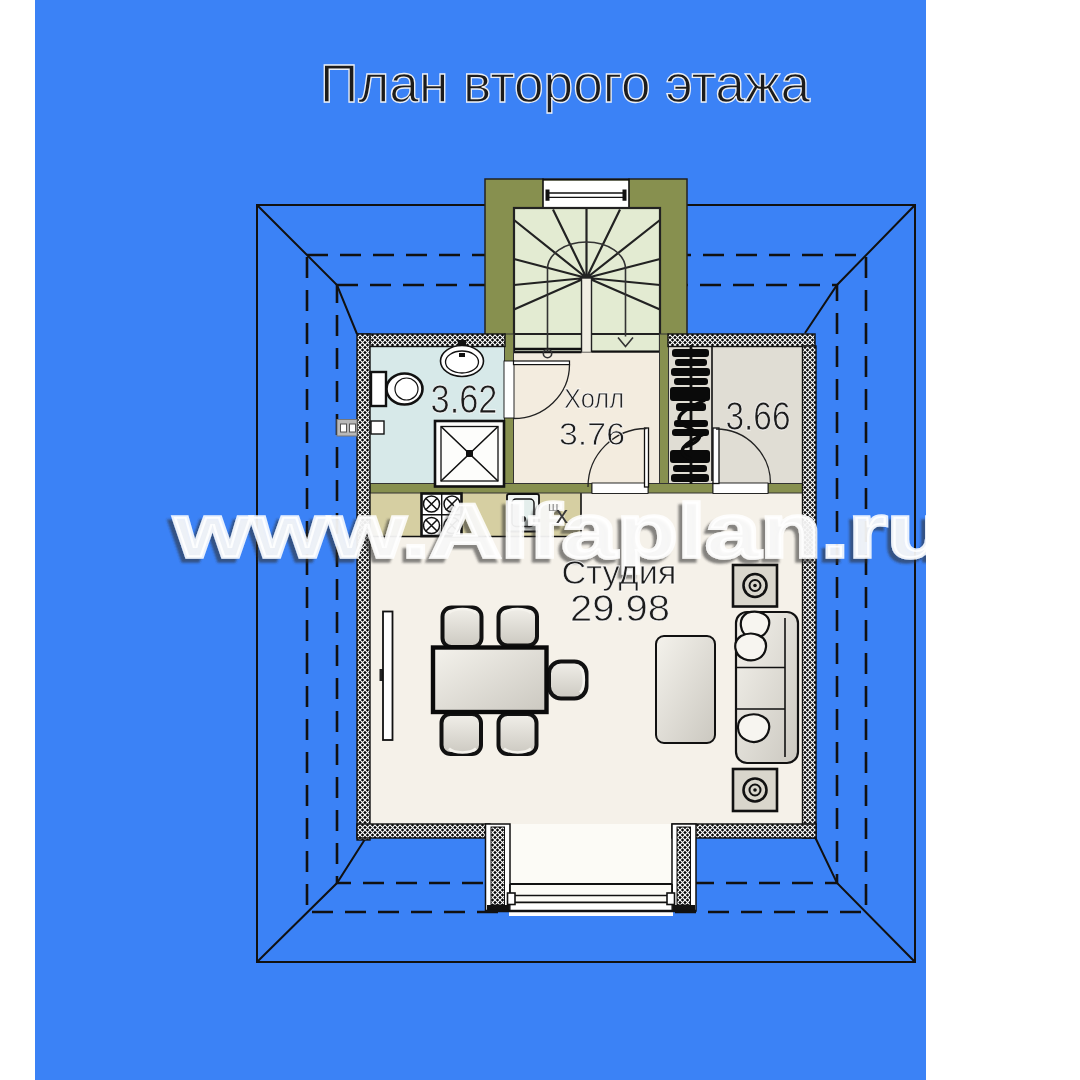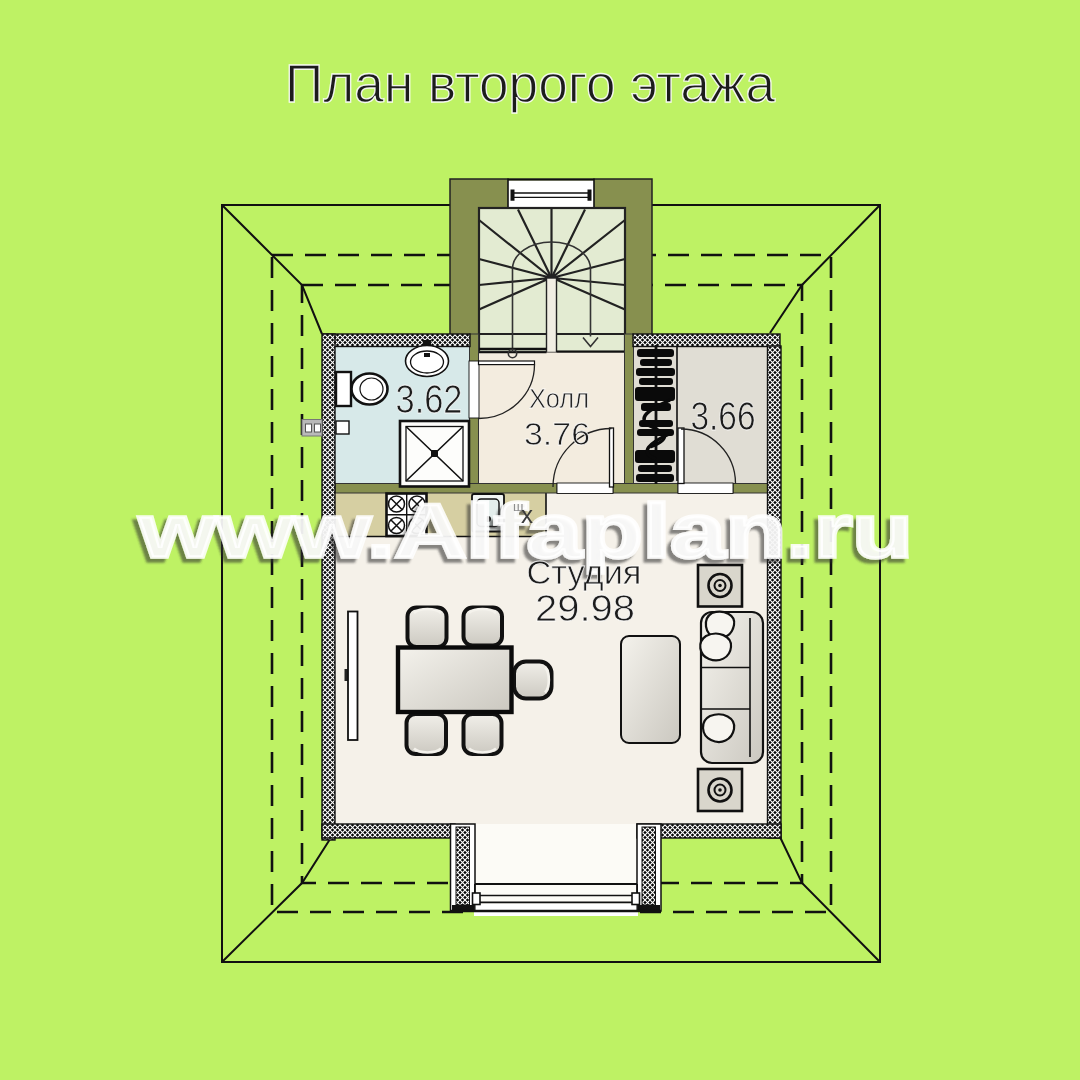--- a/index.html
+++ b/index.html
@@ -1,16 +1,16 @@
 <!DOCTYPE html>
 <html><head>
 <meta charset="utf-8">
 <style>
   html,body{margin:0;padding:0;background:#ffffff;}
-  .page{position:relative;width:1080px;height:1080px;background:#bef264;overflow:hidden;}
+  .page{position:relative;width:891px;height:1080px;background:#3b82f6;overflow:hidden;margin-left:35px;}
   svg{display:block;}
 </style>
 </head>
 <body>
 <div class="page">
 <svg width="1080" height="1080" viewBox="0 0 1080 1080" font-family="Liberation Sans, sans-serif">
 <defs>
   <pattern id="hatch" width="5" height="5" patternUnits="userSpaceOnUse">
     <rect width="5" height="5" fill="#050505"></rect>
     <path d="M-1,-1 L6,6 M6,-1 L-1,6" stroke="#fff" stroke-width="1.1"></path>

